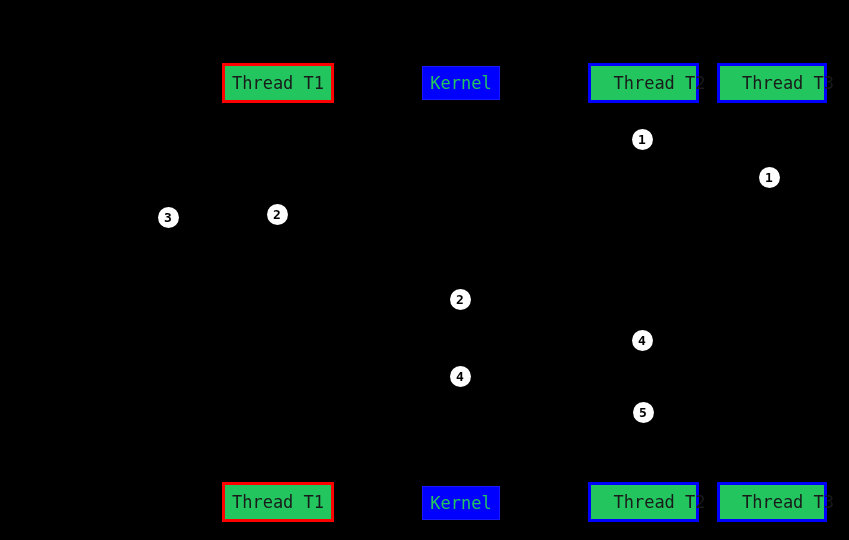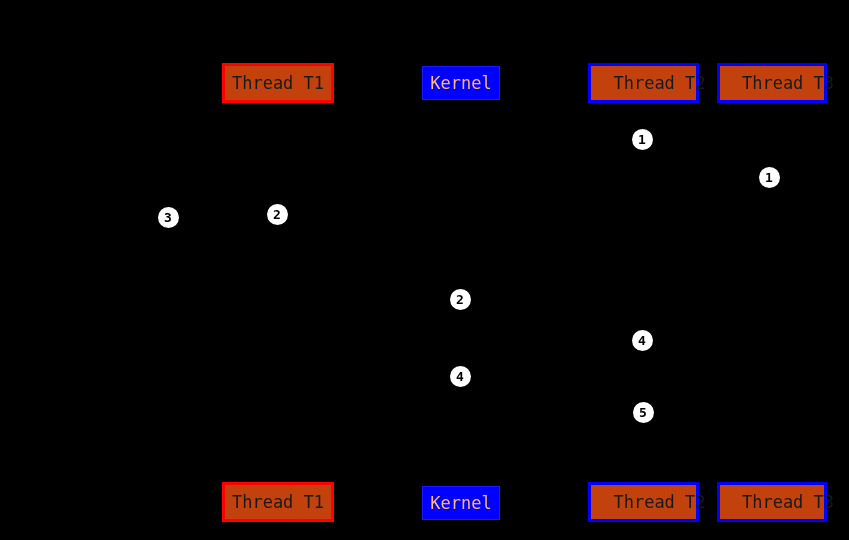--- a/index.html
+++ b/index.html
@@ -14,36 +14,36 @@
     background: #000000;
     overflow: hidden;
     font-family: "DejaVu Sans Mono", monospace;
   }
   .participant {
     position: absolute;
     box-sizing: border-box;
     display: flex;
     align-items: center;
     justify-content: center;
-    background: #c2410c;
+    background: #22c55e;
     color: #1a1a1a;
     font-size: 17px;
     white-space: nowrap;
   }
   .participant.style-red {
     border: 3px solid #ff0000;
   }
   .participant.style-blue {
     border: 3px solid #0000ff;
     padding-left: 32px;
   }
   .participant.style-kernel {
     background: #0000ff;
     border: 1px solid #1a1aff;
-    color: #fdba74;
+    color: #22c55e;
   }
   .marker {
     position: absolute;
     box-sizing: border-box;
     width: 21px;
     height: 21px;
     border-radius: 50%;
     background: #ffffff;
     color: #000000;
     display: flex;

